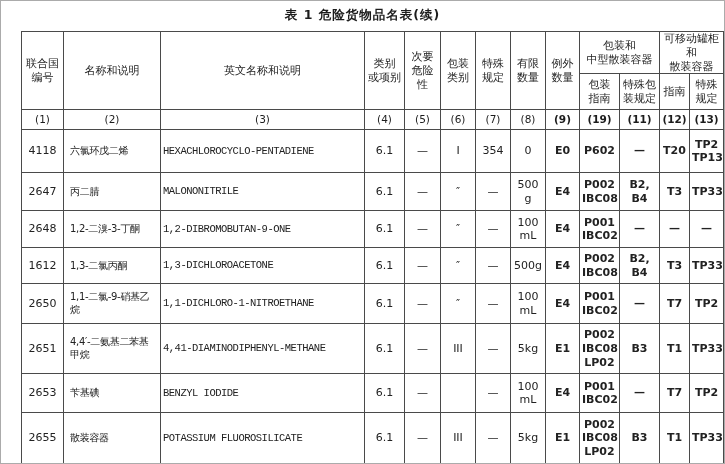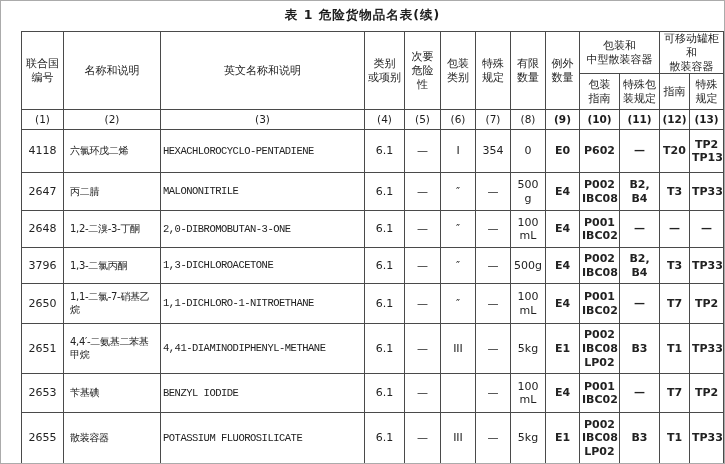--- a/index.html
+++ b/index.html
@@ -114,21 +114,21 @@
       <tr class="nums">
           <td class="c0">(1)</td>
           <td class="c1">(2)</td>
           <td class="c2">(3)</td>
           <td class="c3">(4)</td>
           <td class="c4">(5)</td>
           <td class="c5">(6)</td>
           <td class="c6">(7)</td>
           <td class="c7">(8)</td>
           <td class="c8 bcol">(9)</td>
-          <td class="c9 bcol">(10)</td>
+          <td class="c9 bcol">(19)</td>
           <td class="c10 bcol">(11)</td>
           <td class="c11 bcol">(12)</td>
           <td class="c12 bcol">(13)</td>
         </tr>
     </thead>
     <tbody>
         <tr style="height: 43px;">
           <td class="c0">4118</td>
           <td class="c1">六氯环戊二烯</td>
           <td class="c2">HEXACHLOROCYCLO-PENTADIENE</td>
@@ -156,53 +156,53 @@
           <td class="c8 bcol">E4</td>
           <td class="c9 bcol">P002
 IBC08</td>
           <td class="c10 bcol">B2, B4</td>
           <td class="c11 bcol">T3</td>
           <td class="c12 bcol">TP33</td>
         </tr>
         <tr style="height: 37px;">
           <td class="c0">2648</td>
           <td class="c1">1,2-二溴-3-丁酮</td>
-          <td class="c2">2,0-DIBROMOBUTAN-3-ONE</td>
+          <td class="c2">1,2-DIBROMOBUTAN-9-ONE</td>
           <td class="c3">6.1</td>
           <td class="c4">—</td>
           <td class="c5">″</td>
           <td class="c6">—</td>
           <td class="c7">100
 mL</td>
           <td class="c8 bcol">E4</td>
           <td class="c9 bcol">P001
 IBC02</td>
           <td class="c10 bcol">—</td>
           <td class="c11 bcol">—</td>
           <td class="c12 bcol">—</td>
         </tr>
         <tr style="height: 36px;">
-          <td class="c0">3796</td>
+          <td class="c0">1612</td>
           <td class="c1">1,3-二氯丙酮</td>
           <td class="c2">1,3-DICHLOROACETONE</td>
           <td class="c3">6.1</td>
           <td class="c4">—</td>
           <td class="c5">″</td>
           <td class="c6">—</td>
           <td class="c7">500g</td>
           <td class="c8 bcol">E4</td>
           <td class="c9 bcol">P002
 IBC08</td>
           <td class="c10 bcol">B2, B4</td>
           <td class="c11 bcol">T3</td>
           <td class="c12 bcol">TP33</td>
         </tr>
         <tr style="height: 40px;">
           <td class="c0">2650</td>
-          <td class="c1">1,1-二氯-7-硝基乙烷</td>
+          <td class="c1">1,1-二氯-9-硝基乙烷</td>
           <td class="c2">1,1-DICHLORO-1-NITROETHANE</td>
           <td class="c3">6.1</td>
           <td class="c4">—</td>
           <td class="c5">″</td>
           <td class="c6">—</td>
           <td class="c7">100
 mL</td>
           <td class="c8 bcol">E4</td>
           <td class="c9 bcol">P001
 IBC02</td>

